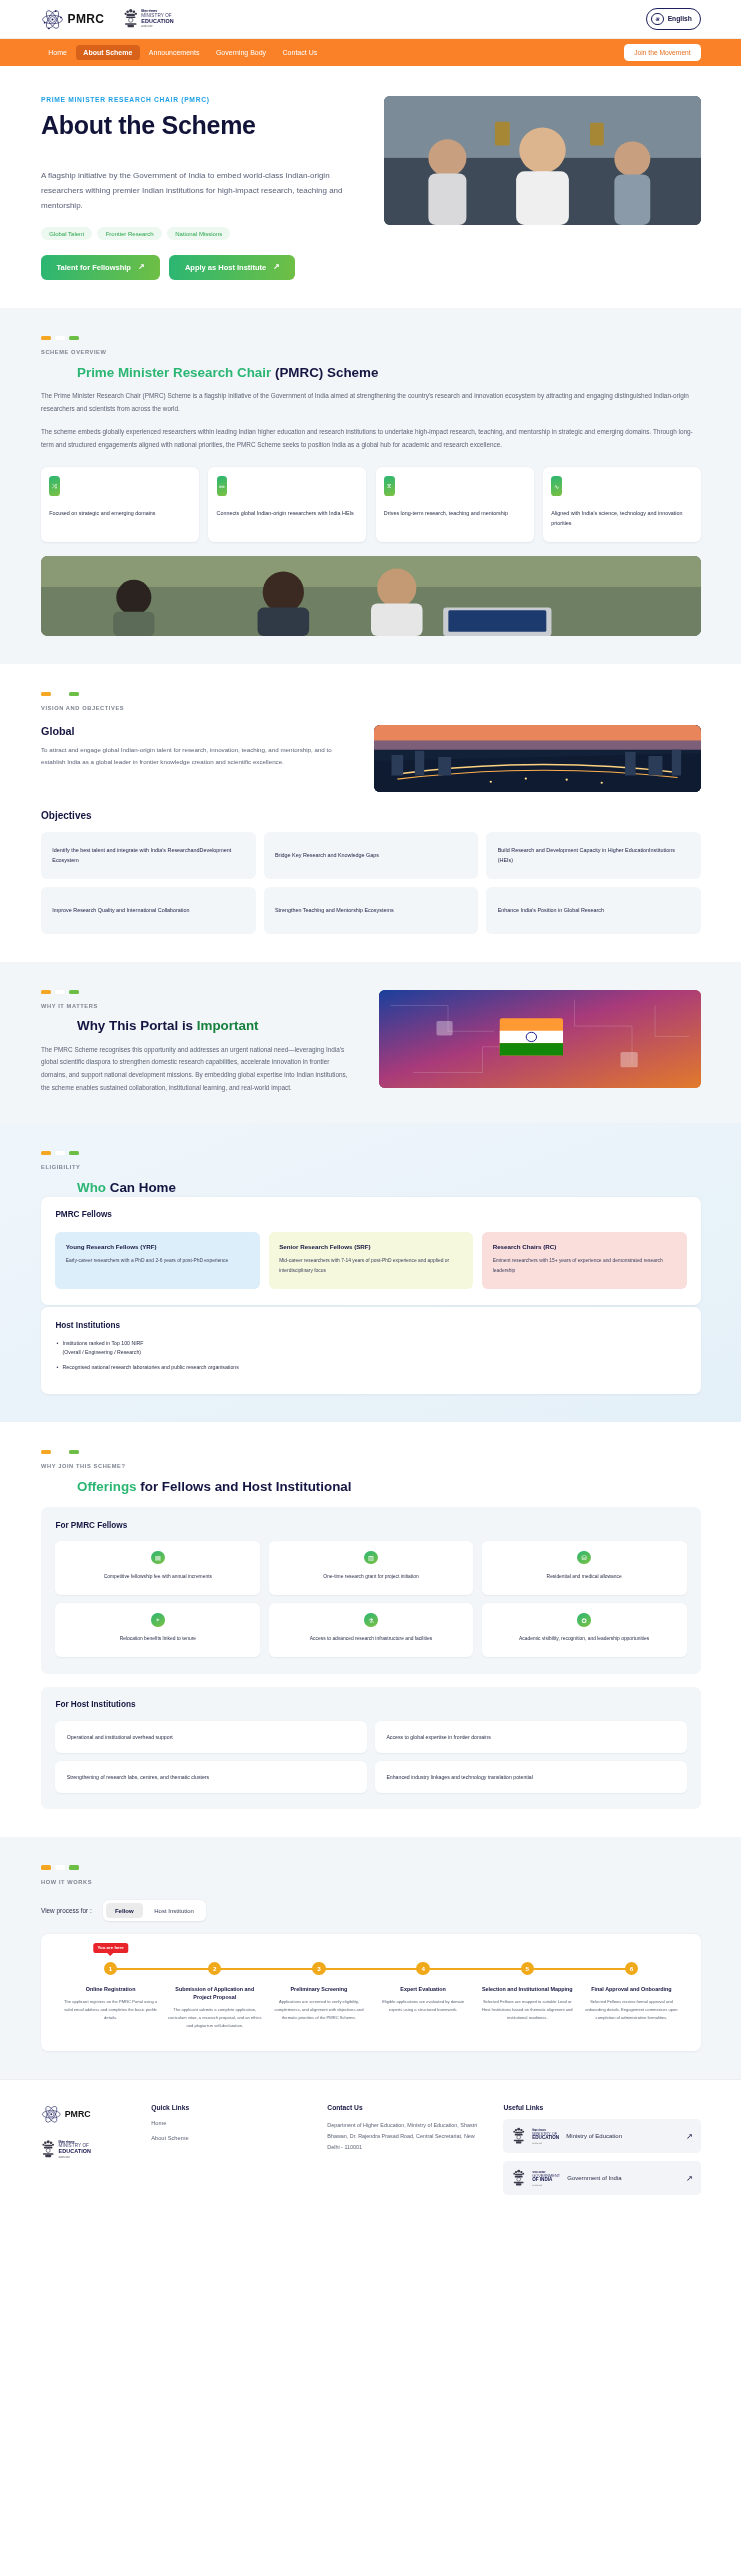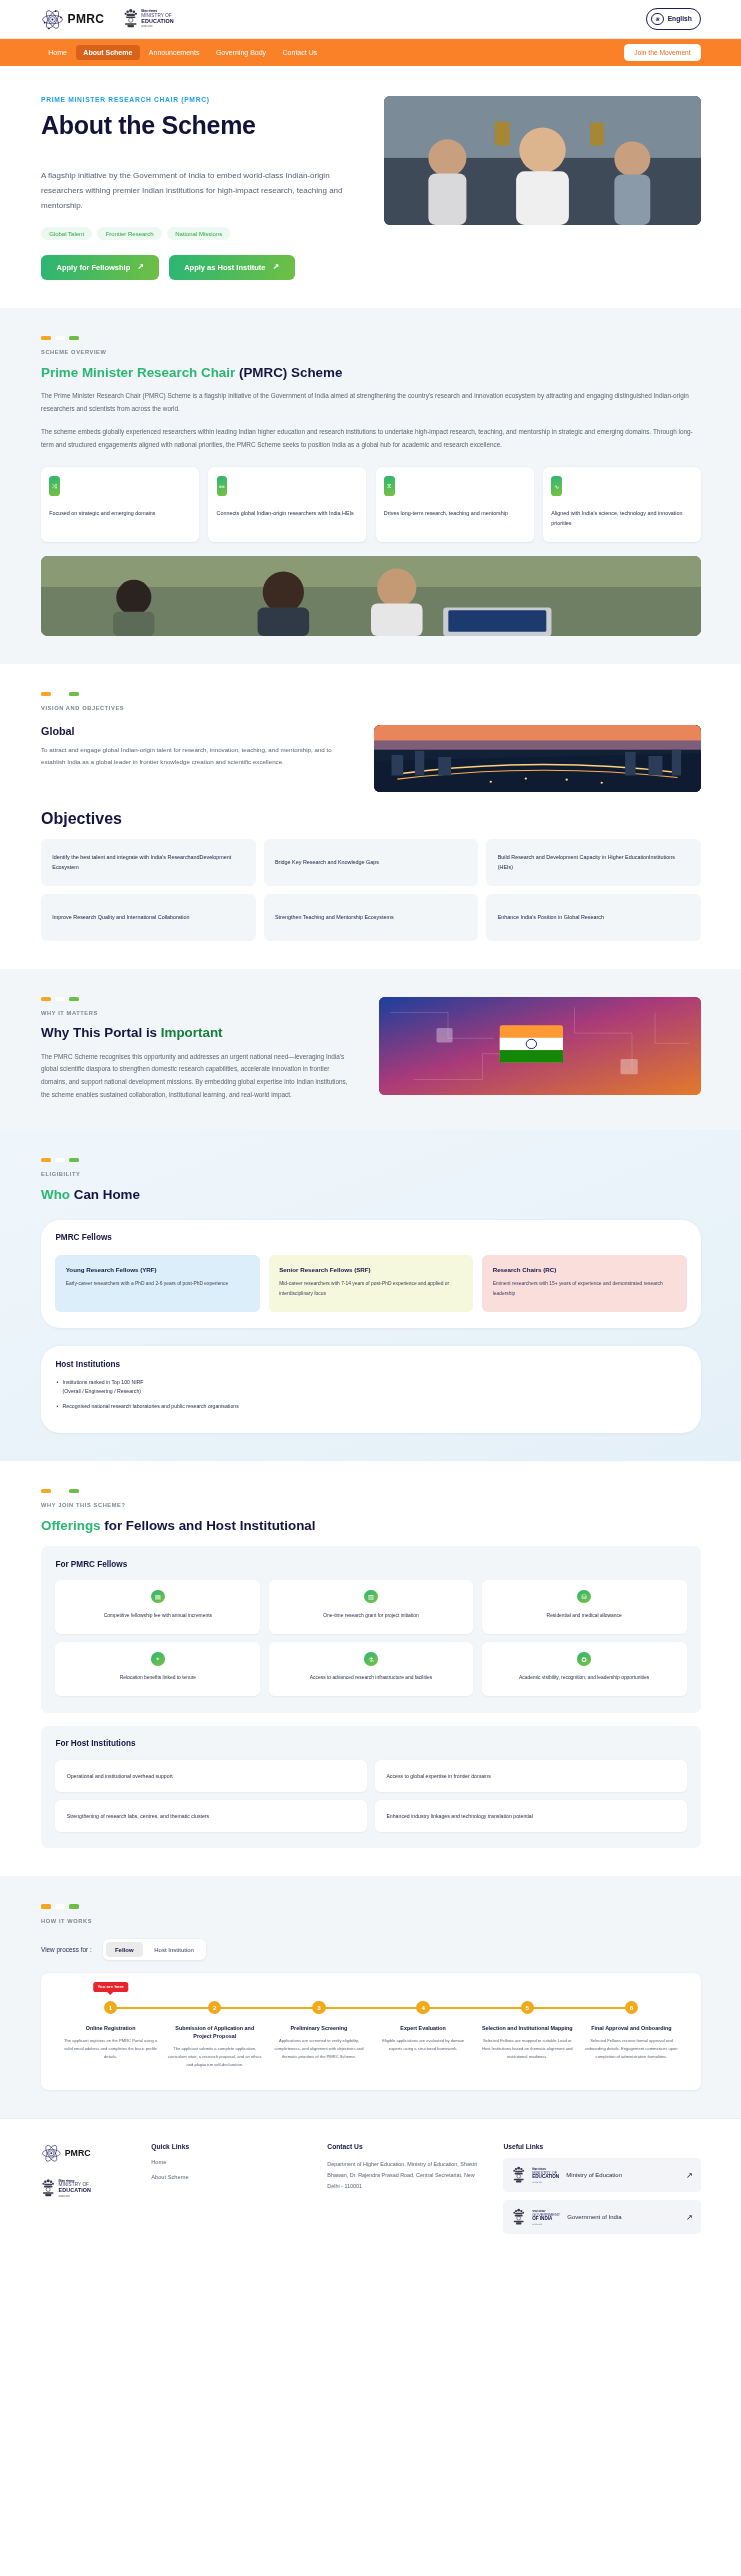--- a/index.html
+++ b/index.html
@@ -79,21 +79,21 @@
   
   .sec { padding:28px 41px; }
   .sec.grey { background:#F2F6F9; }
   .sec.white { background:#ffffff; }
   .tri { display:flex; gap:3.6px; margin-bottom:9.3px; }
   .tri span { width:10.3px;height:4.1px;border-radius:1.5px;display:block; }
   .tri .t1{background:#F5A623;} .tri .t2{background:#fff;} .tri .t3{background:#6CBE45;}
   .eyebrow {
     font-size:5.7px; letter-spacing:0.6px; color:#7d8390; font-weight:700;
   }
-  .sec-h2 { font-size:13.4px; font-weight:800; margin-top:9.3px; color:#141541; }
+  .sec-h2 { font-size:13.4px; font-weight:800; margin-top:9.3px; color:#141541;margin-left:36px; }
   .grn { color:#2BB673; }
   .grn2 { color:#15803d; }
   .body-p { font-size:6.4px; line-height:2.0; color:#5d6376; margin-top:10.3px; }
 
   
   .feat-row { display:flex; gap:9.3px; margin-top:15.5px; }
   .feat-card {
     flex:1; background:#fff; border-radius:6.2px; padding:9.3px 8.2px 13.4px;
     box-shadow:0 0.5px 2.1px rgba(20,30,60,.07);
   }
@@ -111,40 +111,40 @@
 
   
   .vision-row { display:flex; gap:24px; margin-top:13.4px; align-items:flex-start; }
   .vision-left { width:309px; }
   .vision-h { font-size:10.8px; font-weight:800; color:#141541; }
   .vision-p { font-size:6.2px; line-height:1.95; color:#5d6376; margin-top:7.2px; }
   .vision-img {
     flex:1; height:67px; border-radius:5.7px; overflow:hidden;
     background:linear-gradient(160deg,#ff9a6b,#1a2c52 55%,#0d1a33);
   }
-  .obj-h { font-size:16px; font-weight:800; margin-top:18.5px; color:#141541; }
+  .obj-h { font-size:10px; font-weight:800; margin-top:18.5px; color:#141541; }
   .obj-grid { display:grid; grid-template-columns:repeat(3,1fr); gap:8.2px; margin-top:10.3px; }
   .obj-card {
     background:#F2F6F9; border-radius:5.7px; padding:11.3px 11.3px; min-height:47px;
     display:flex; align-items:center;
   }
   .obj-txt { font-size:5.4px; line-height:1.85; color:#202447; }
 
   
   .why-row { display:flex; gap:24px; align-items:flex-start; }
   .why-left { width:314px; }
   .why-img {
     flex:1; height:98px; border-radius:5.7px; overflow:hidden;
     background:linear-gradient(135deg,#1d3a8a,#b03060 45%,#e0702a);
   }
 
   
   .elig { background:linear-gradient(160deg,#EFF6FB 0%,#E4F0F8 100%); position:relative; overflow:hidden;}
   .panel {
-    background:#fff; border-radius:19px; padding:13.4px 14.4px 16.5px; margin-top:18px;
+    background:#fff; border-radius:7px; padding:13.4px 14.4px 16.5px; margin-top:2px;
     box-shadow:0 0.5px 2.6px rgba(20,30,60,.05);
   }
   .panel-h { font-size:8.2px; font-weight:800; color:#141541; }
   .fellow-row { display:flex; gap:9.3px; margin-top:13.4px; }
   .fcard { flex:1; border-radius:5.7px; padding:10.3px 10.3px 13.4px; }
   .fcard.blue { background:#DDEEFB; }
   .fcard.yellow { background:#F5F8DC; }
   .fcard.red { background:#FADEDC; }
   .fcard-h { font-size:6.2px; font-weight:800; color:#141541; }
   .fcard-p { font-size:4.9px; line-height:2.0; color:#3b3f5c; margin-top:6.2px; }
@@ -305,21 +305,21 @@
     <div class="eyebrow-blue">PRIME MINISTER RESEARCH CHAIR (PMRC)</div>
     <h1 class="hero-h1">About the Scheme</h1>
     <p class="hero-p">A flagship initiative by the Government of India to embed world-class Indian-origin researchers withing premier Indian institutions for high-impact research, teaching and mentorship.</p>
     <div class="chips">
       <span class="chip">Global Talent</span>
       <span class="chip">Frontier Research</span>
       <span class="chip">National Missions</span>
     </div>
     <div class="hero-btns">
       <button class="gbtn">
-        <span>Apply for Fellowship</span>
+        <span>Talent for Fellowship</span>
         <span class="arrow-ne">↗</span>
       </button>
       <button class="gbtn">
         <span>Apply as Host Institute</span>
         <span class="arrow-ne">↗</span>
       </button>
     </div>
   </div>
   <div class="hero-img">
     <svg width="100%" height="100%" viewBox="0 0 600 250" preserveAspectRatio="none">

